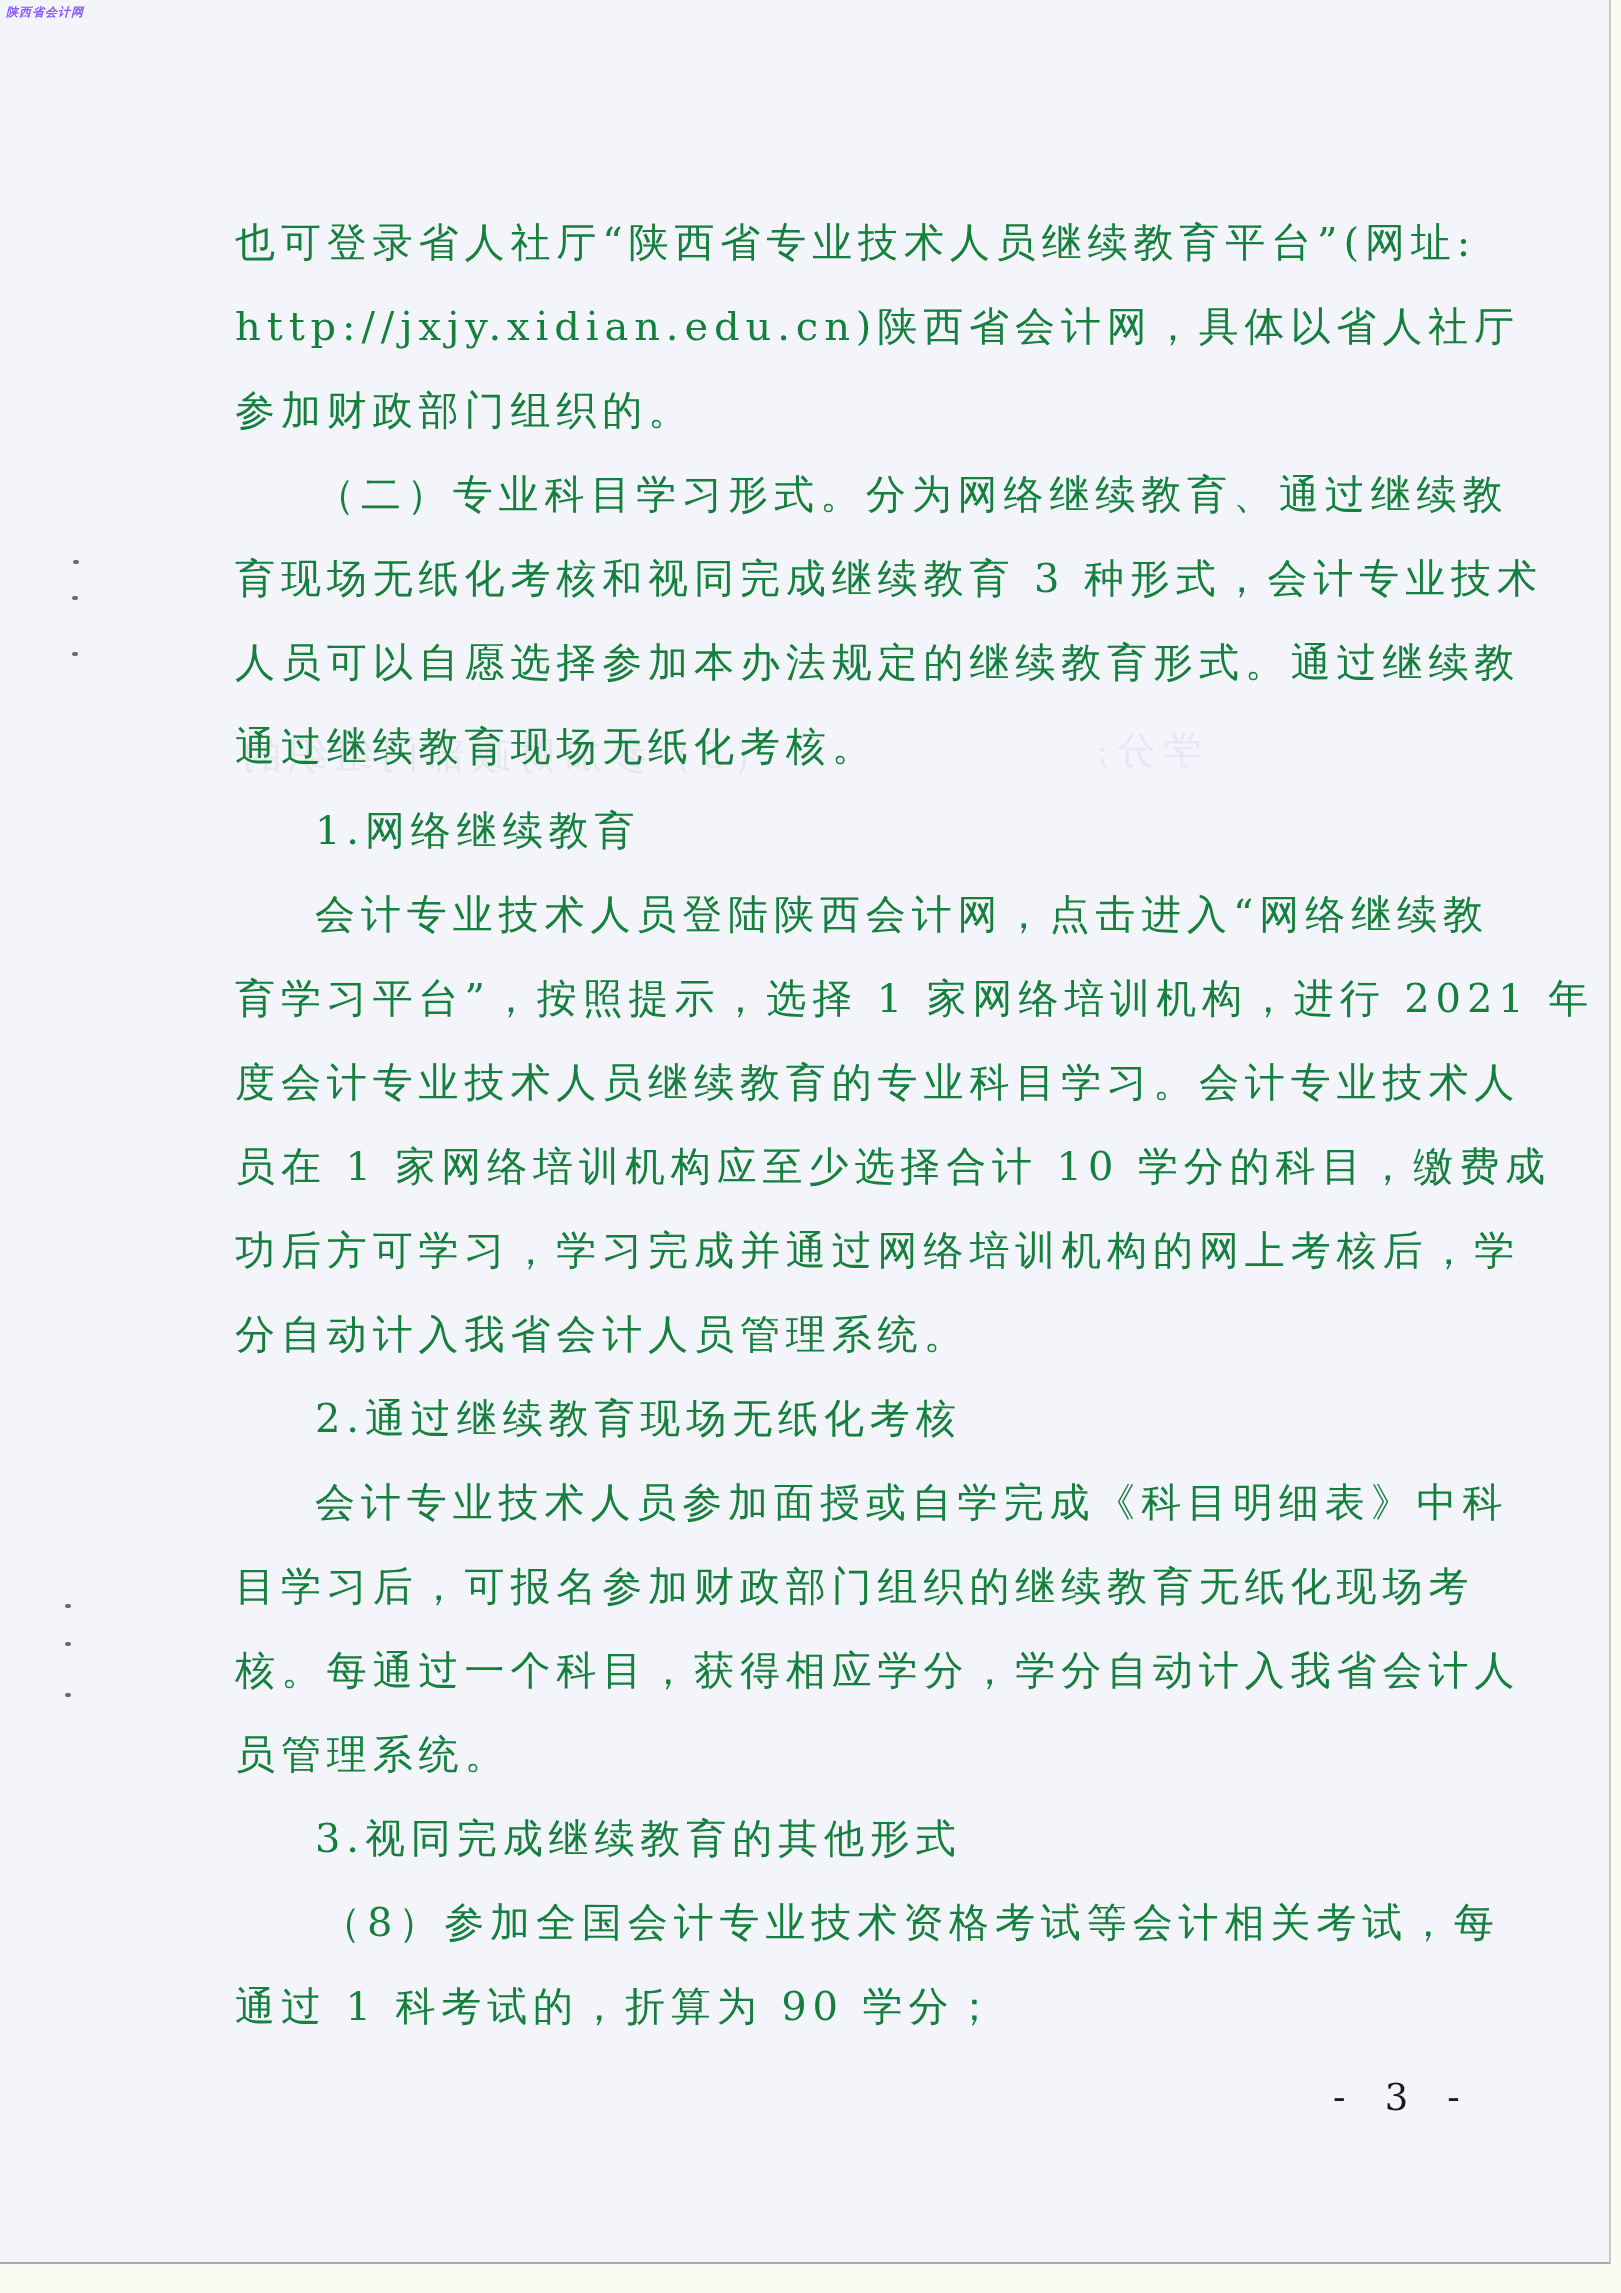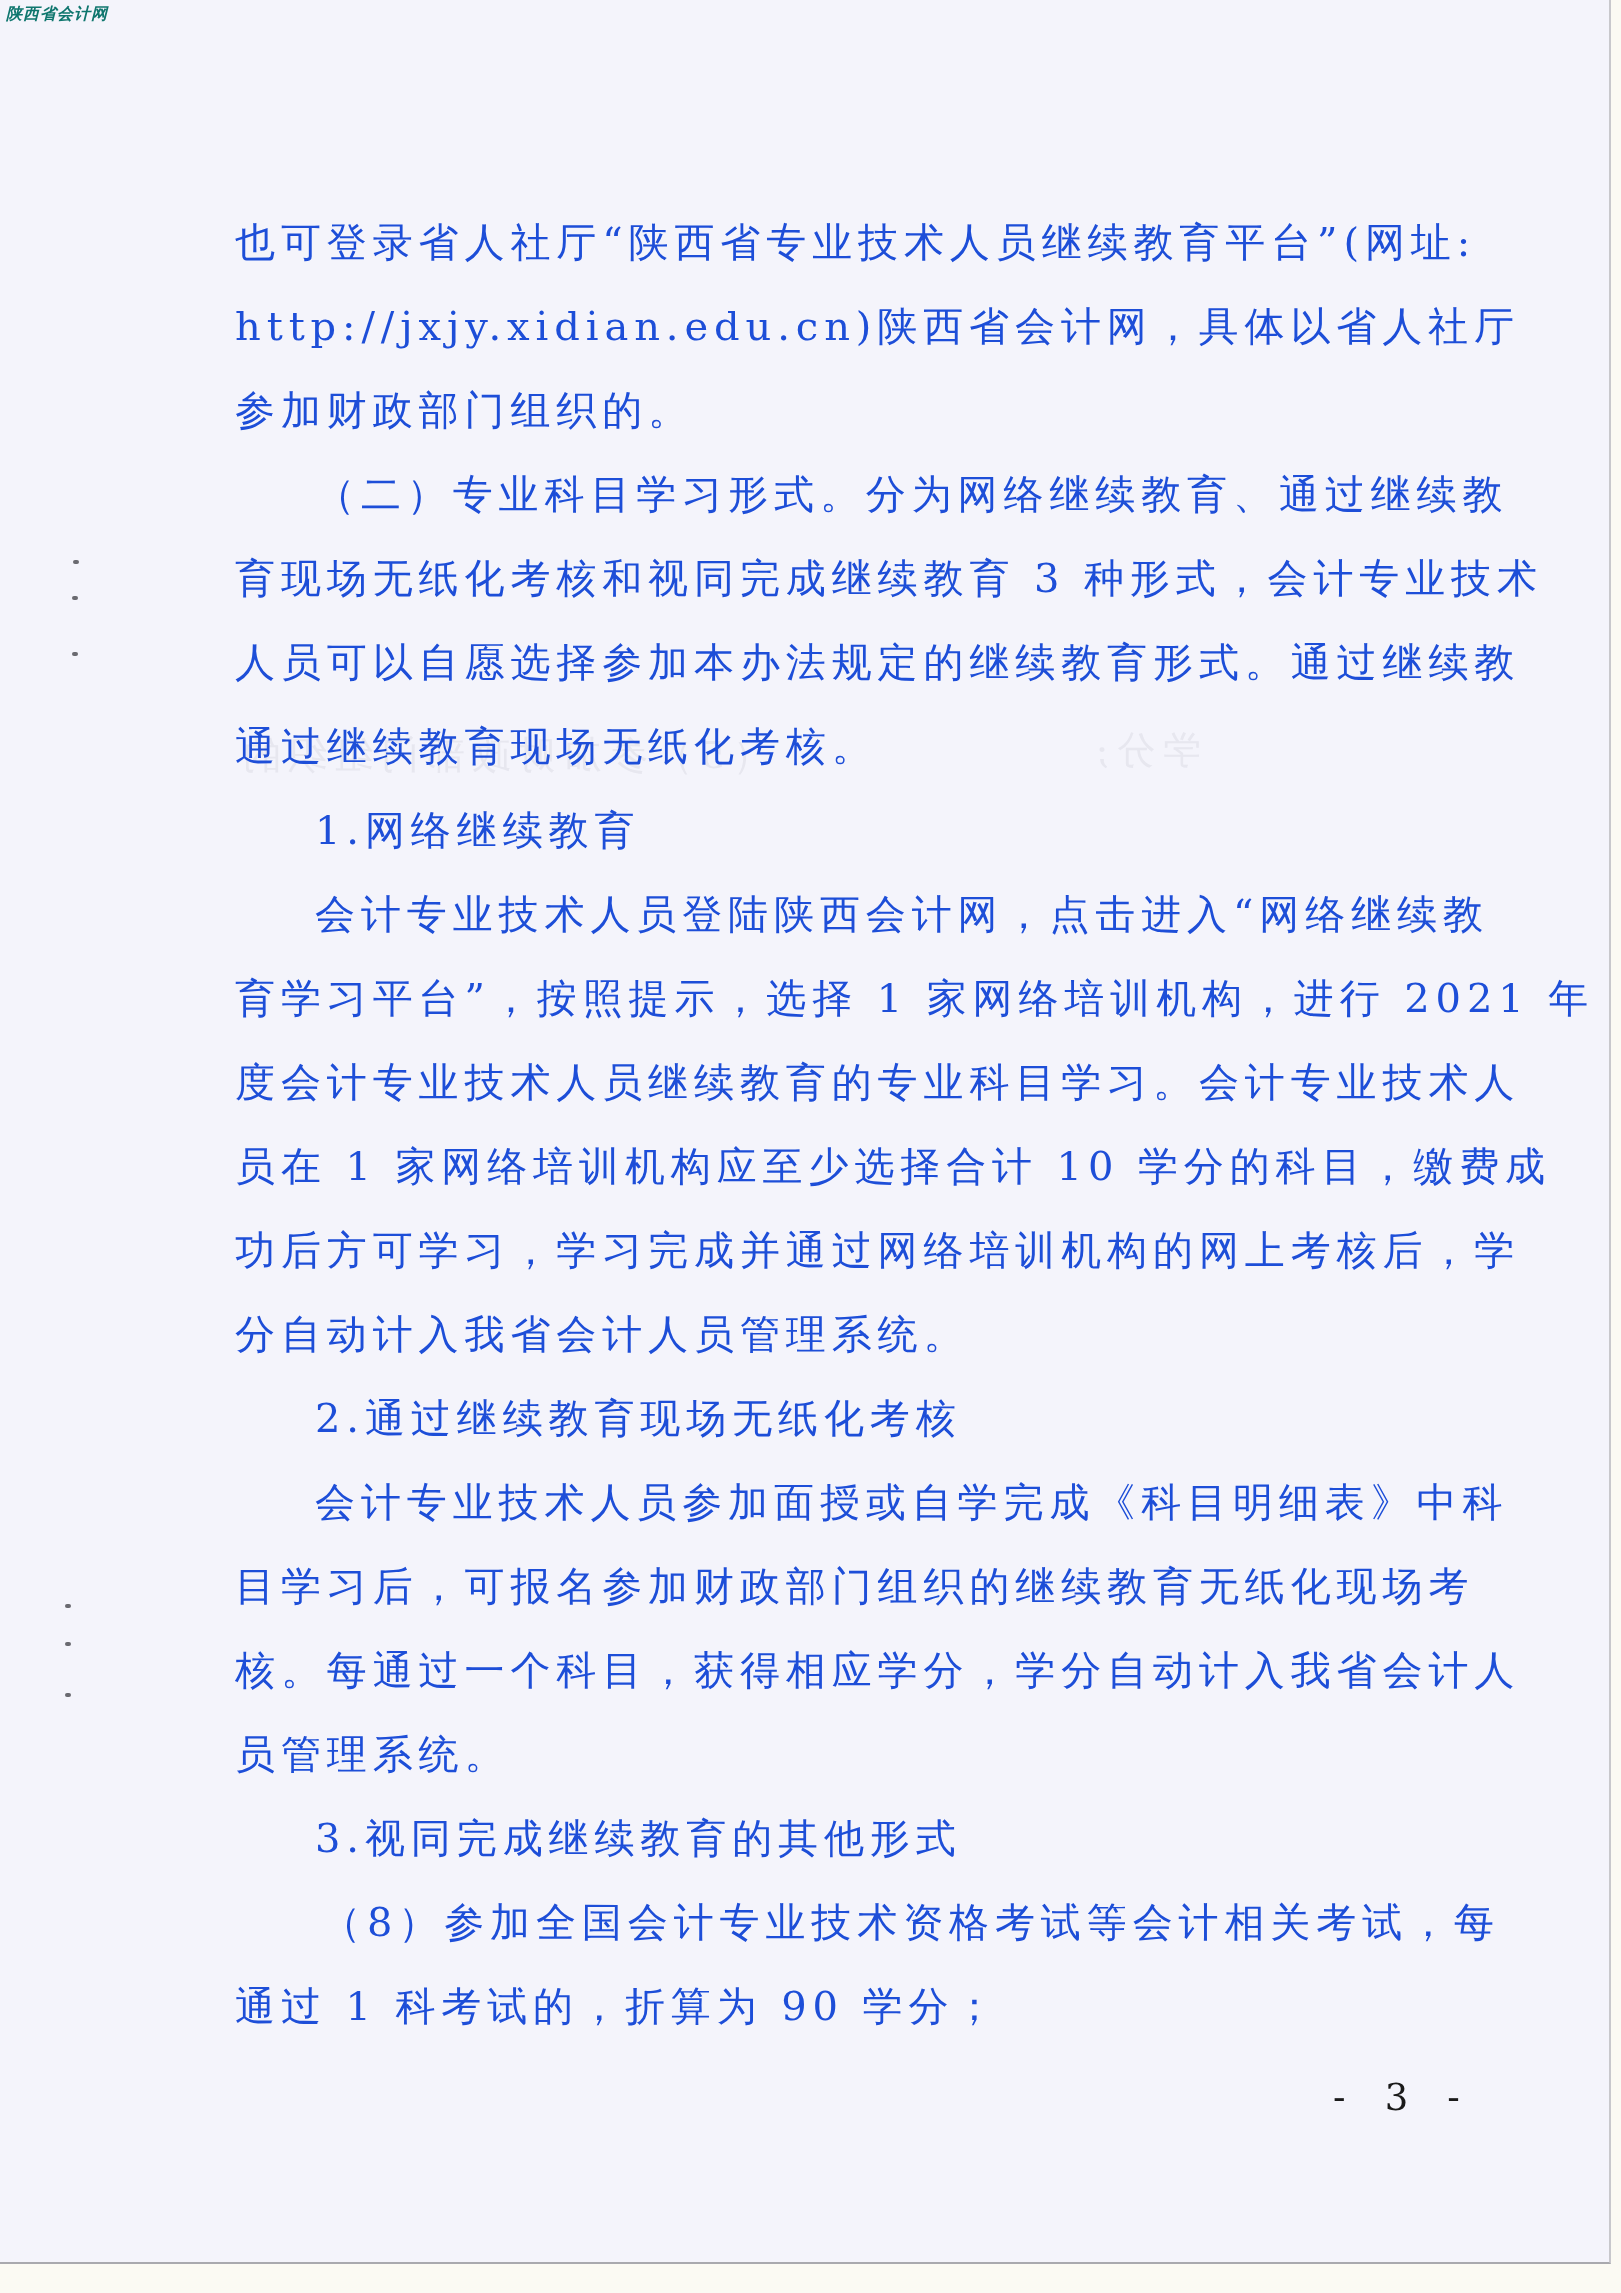--- a/index.html
+++ b/index.html
@@ -21,34 +21,34 @@
       height: 2262px;
       background: #f4f4fb;
       border-right: 2px solid #c8c8cc;
       border-bottom: 2px solid #a9a9ae;
     }
     .watermark {
       position: absolute;
       left: 5.9px;
       top: 3.9px;
       font-family: "DejaVu Sans", sans-serif;
-      font-size: 16px;
+      font-size: 12px;
       font-style: italic;
       font-weight: bold;
-      color: #0f766e;
+      color: #8b5cf6;
       letter-spacing: 1px;
     }
     .body-text {
       position: absolute;
       left: 235px;
       top: 208px;
       width: 1215px;
       font-family: "DejaVu Serif", serif;
       font-size: 40px;
-      color: #1d4ed8;
+      color: #15803d;
       letter-spacing: 5.9px;
     }
     .line {
       height: 84px;
       line-height: 69px;
       white-space: nowrap;
     }
     .indent { padding-left: 80px; }
     .indent2 { padding-left: 86px; }
     .bleed {

